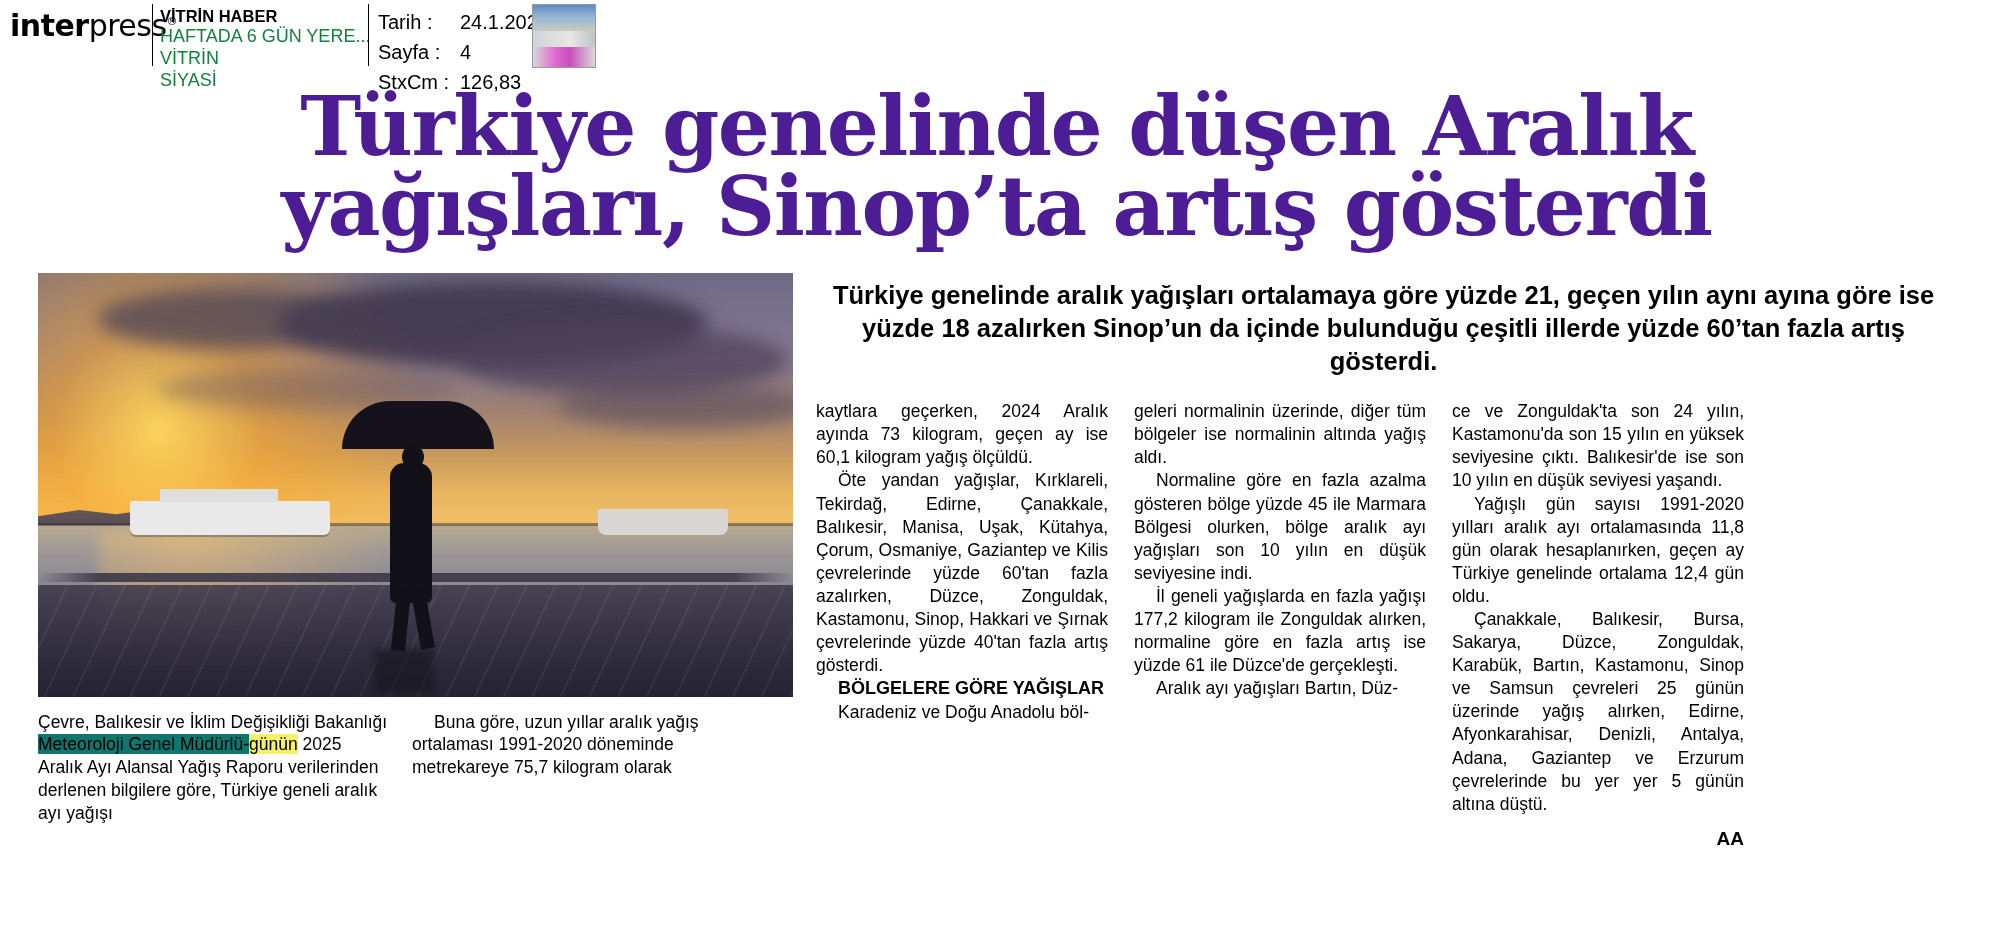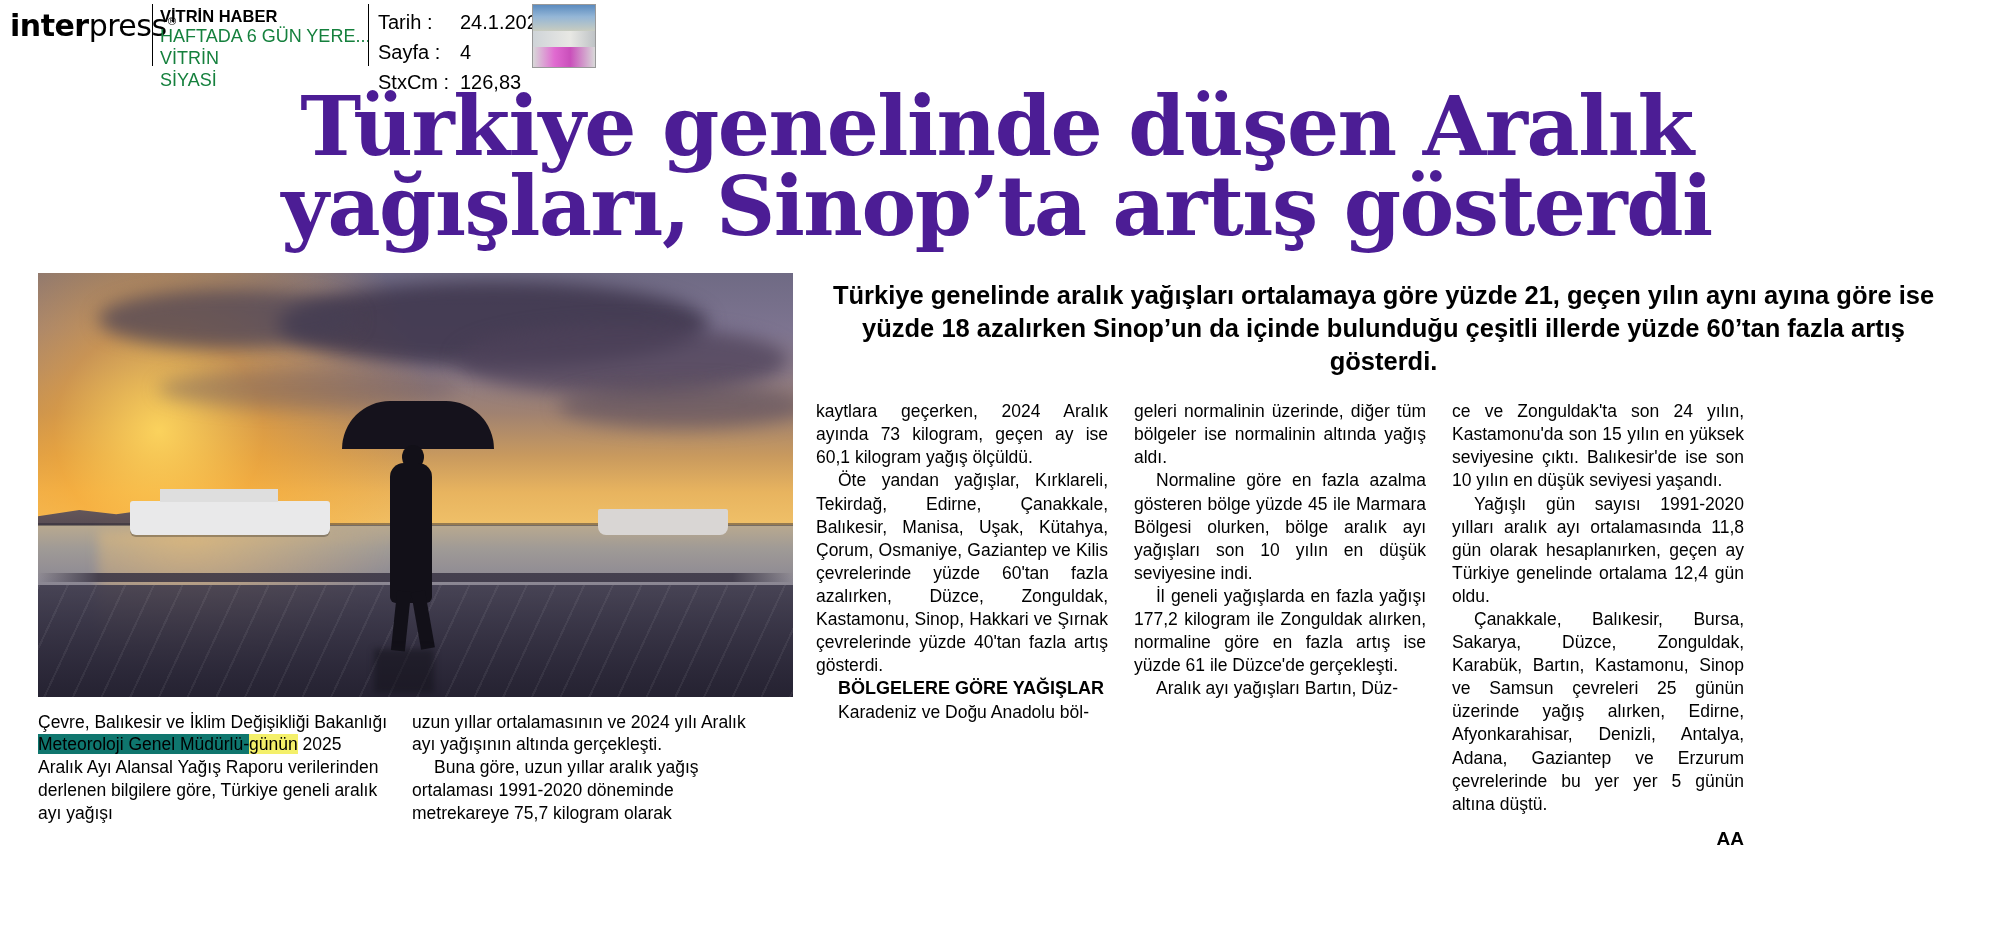--- a/index.html
+++ b/index.html
@@ -341,21 +341,20 @@
         <div class="fig-leg2"></div>
       </div>
       <div class="refl"></div>
     </div>
 
     <div class="photo-caption">
       <div class="capcol">
         <span>Çevre, Balıkesir ve İklim Değişikliği Bakanlığı </span><span class="hl-green">Meteoroloji Genel Müdürlü-</span><span class="hl-yellow">günün</span><span> 2025 Aralık Ayı Alansal Yağış Raporu verilerinden derlenen bilgilere göre, Türkiye geneli aralık ayı yağışı</span>
       </div>
       <div class="capcol">
-        <p style="margin:0;">uzun yıllar ortalamasının ve 2024 yılı Aralık ayı yağışının altında gerçekleşti.</p>
         <p style="margin:0; text-indent:22px;">Buna göre, uzun yıllar aralık yağış ortalaması 1991-2020 döneminde metrekareye 75,7 kilogram olarak</p>
       </div>
     </div>
   </div>
 
   <div class="article">
     <div class="standfirst">Türkiye genelinde aralık yağışları ortalamaya göre yüzde 21, geçen yılın aynı ayına göre ise yüzde 18 azalırken Sinop’un da içinde bulunduğu çeşitli illerde yüzde 60’tan fazla artış gösterdi.</div>
 
     <div class="cols">
       <div class="col">

